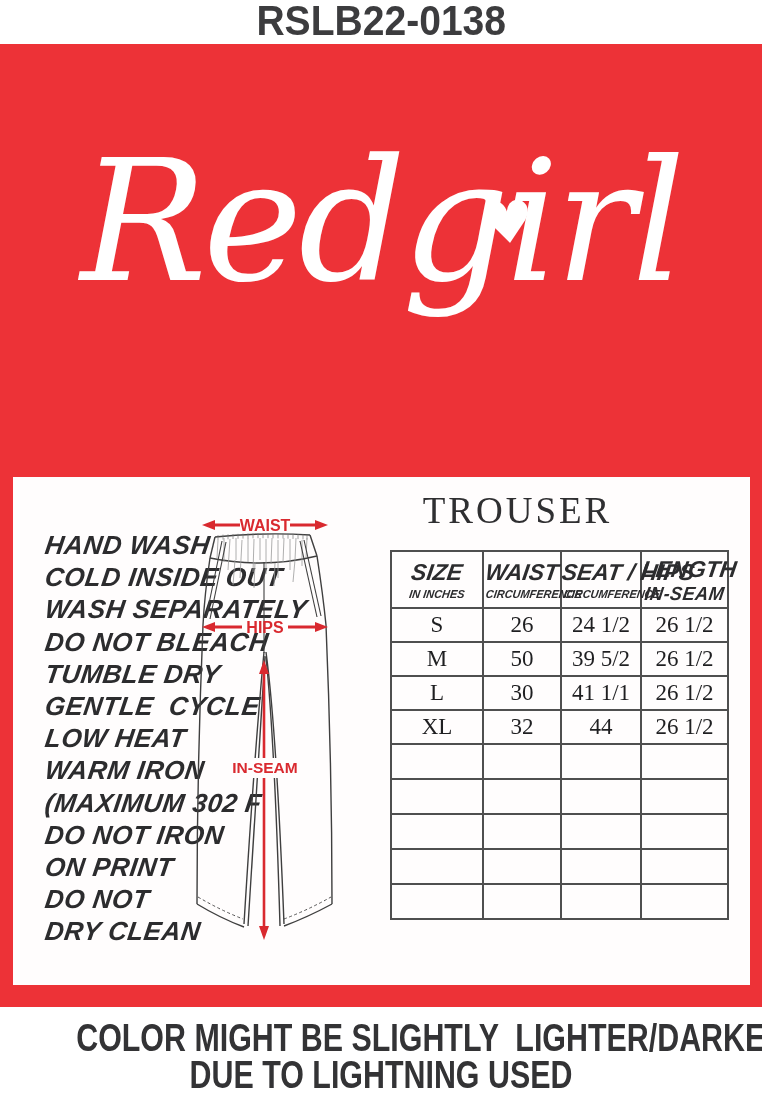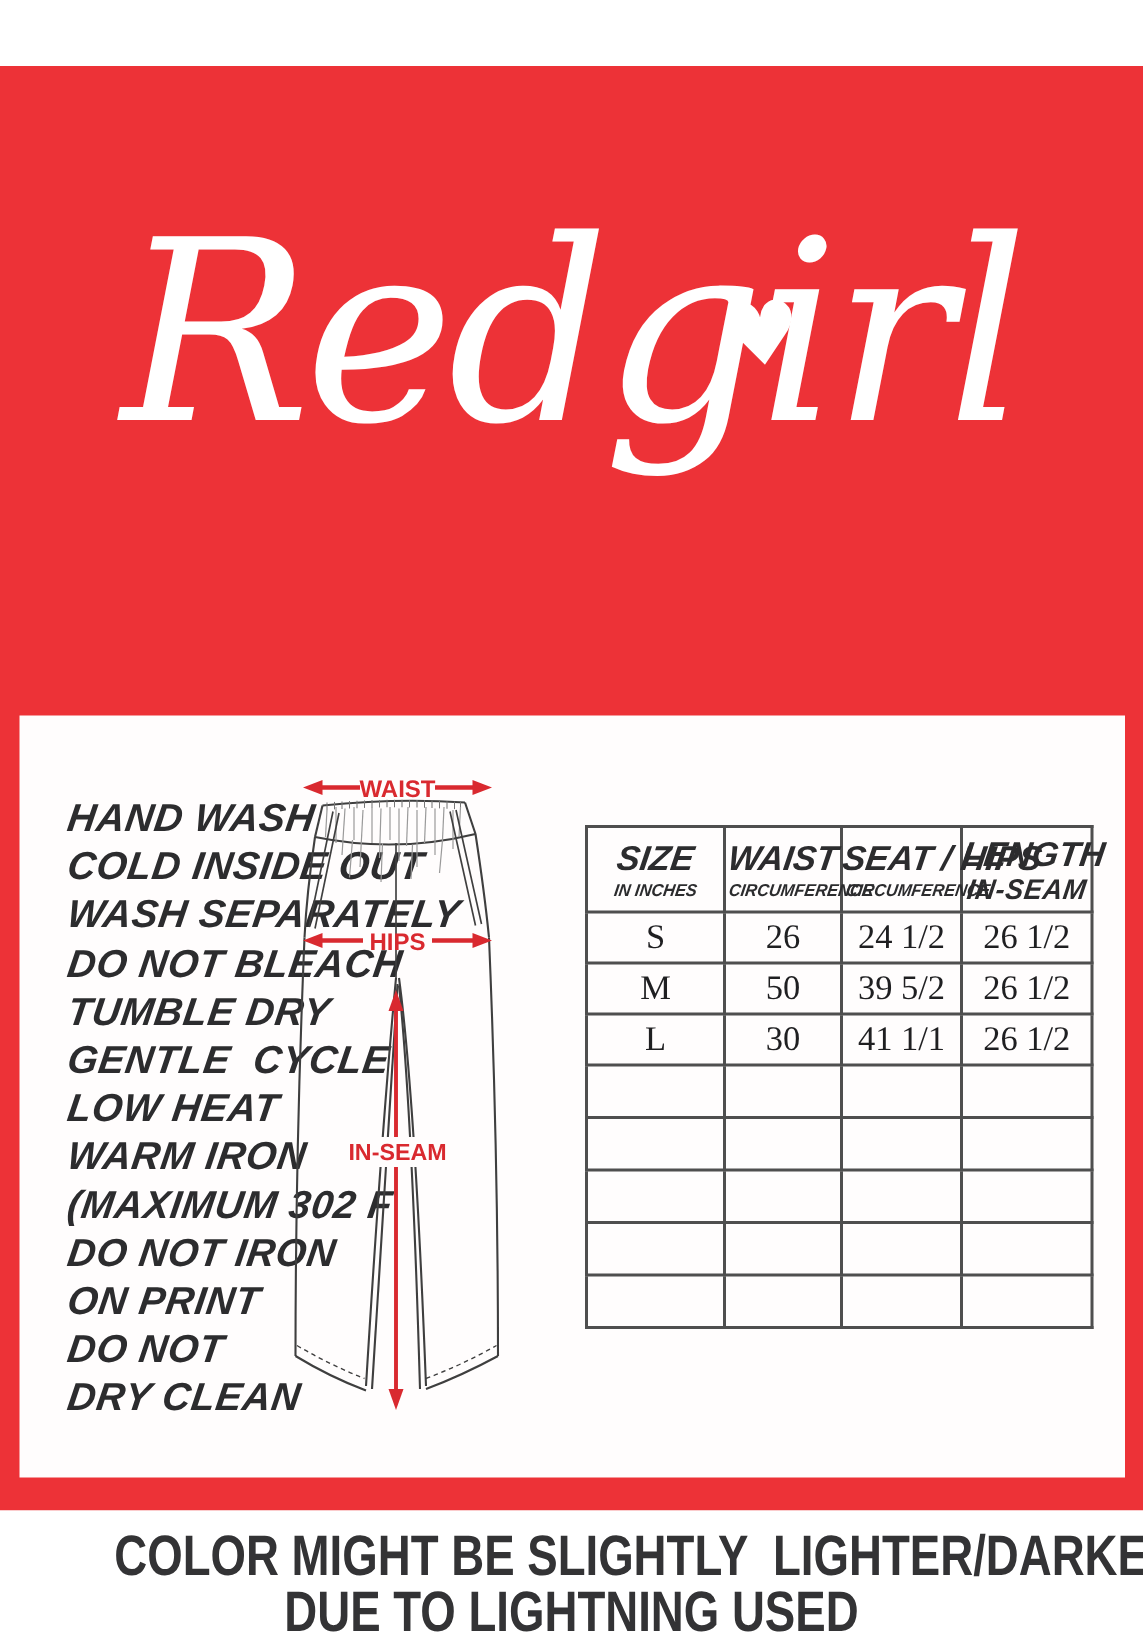--- a/index.html
+++ b/index.html
@@ -68,20 +68,23 @@
     display:block; font-size:38px; font-weight:700; color:#333335; line-height:37px; white-space:pre;
     transform:scaleX(0.8); transform-origin:center;
   }
   .footer-line-1 { margin-top:13px; }
 </style>
 </head>
 <body>
 
 <div class="page">
 
+  <div class="top-band">
+    <span class="style-code">RSLB22-0138</span>
+  </div>
 
   <div class="red-area">
     <div class="logo">Redgirl</div>
     <div class="heart">♥</div>
 
     <div class="panel">
 
       <div class="care-list">
           <div class="care-line">HAND WASH</div>
           <div class="care-line">COLD INSIDE OUT</div>
@@ -200,20 +203,21 @@
 
         <g stroke="#D9292F" fill="#D9292F">
           <polygon points="84,160 79,174 89,174" stroke="none"></polygon>
           <line x1="84" y1="172" x2="84" y2="426" stroke-width="2.6"></line>
           <polygon points="84,440 79,426 89,426" stroke="none"></polygon>
         </g>
         <rect x="50" y="258" width="70" height="20" fill="#fffdfd" stroke="none"></rect>
         <text class="svg-label" x="85" y="273" font-size="15.5" text-anchor="middle">IN-SEAM</text>
       </svg>
 
+      <div class="chart-title">TROUSER</div>
       <table class="size-chart">
         <colgroup>
           <col style="width:92px">
             <col style="width:78px">
             <col style="width:80px">
             <col style="width:87px">
         </colgroup>
         <thead>
           <tr>
               <th>
@@ -246,20 +250,26 @@
               <td>50</td>
               <td>39 5/2</td>
               <td>26 1/2</td>
             </tr>
             <tr>
               <td>L</td>
               <td>30</td>
               <td>41 1/1</td>
               <td>26 1/2</td>
             </tr>
+            <tr>
+              <td>XL</td>
+              <td>32</td>
+              <td>44</td>
+              <td>26 1/2</td>
+            </tr>
             <tr class="empty-row">
               <td></td>
               <td></td>
               <td></td>
               <td></td>
             </tr>
             <tr class="empty-row">
               <td></td>
               <td></td>
               <td></td>

